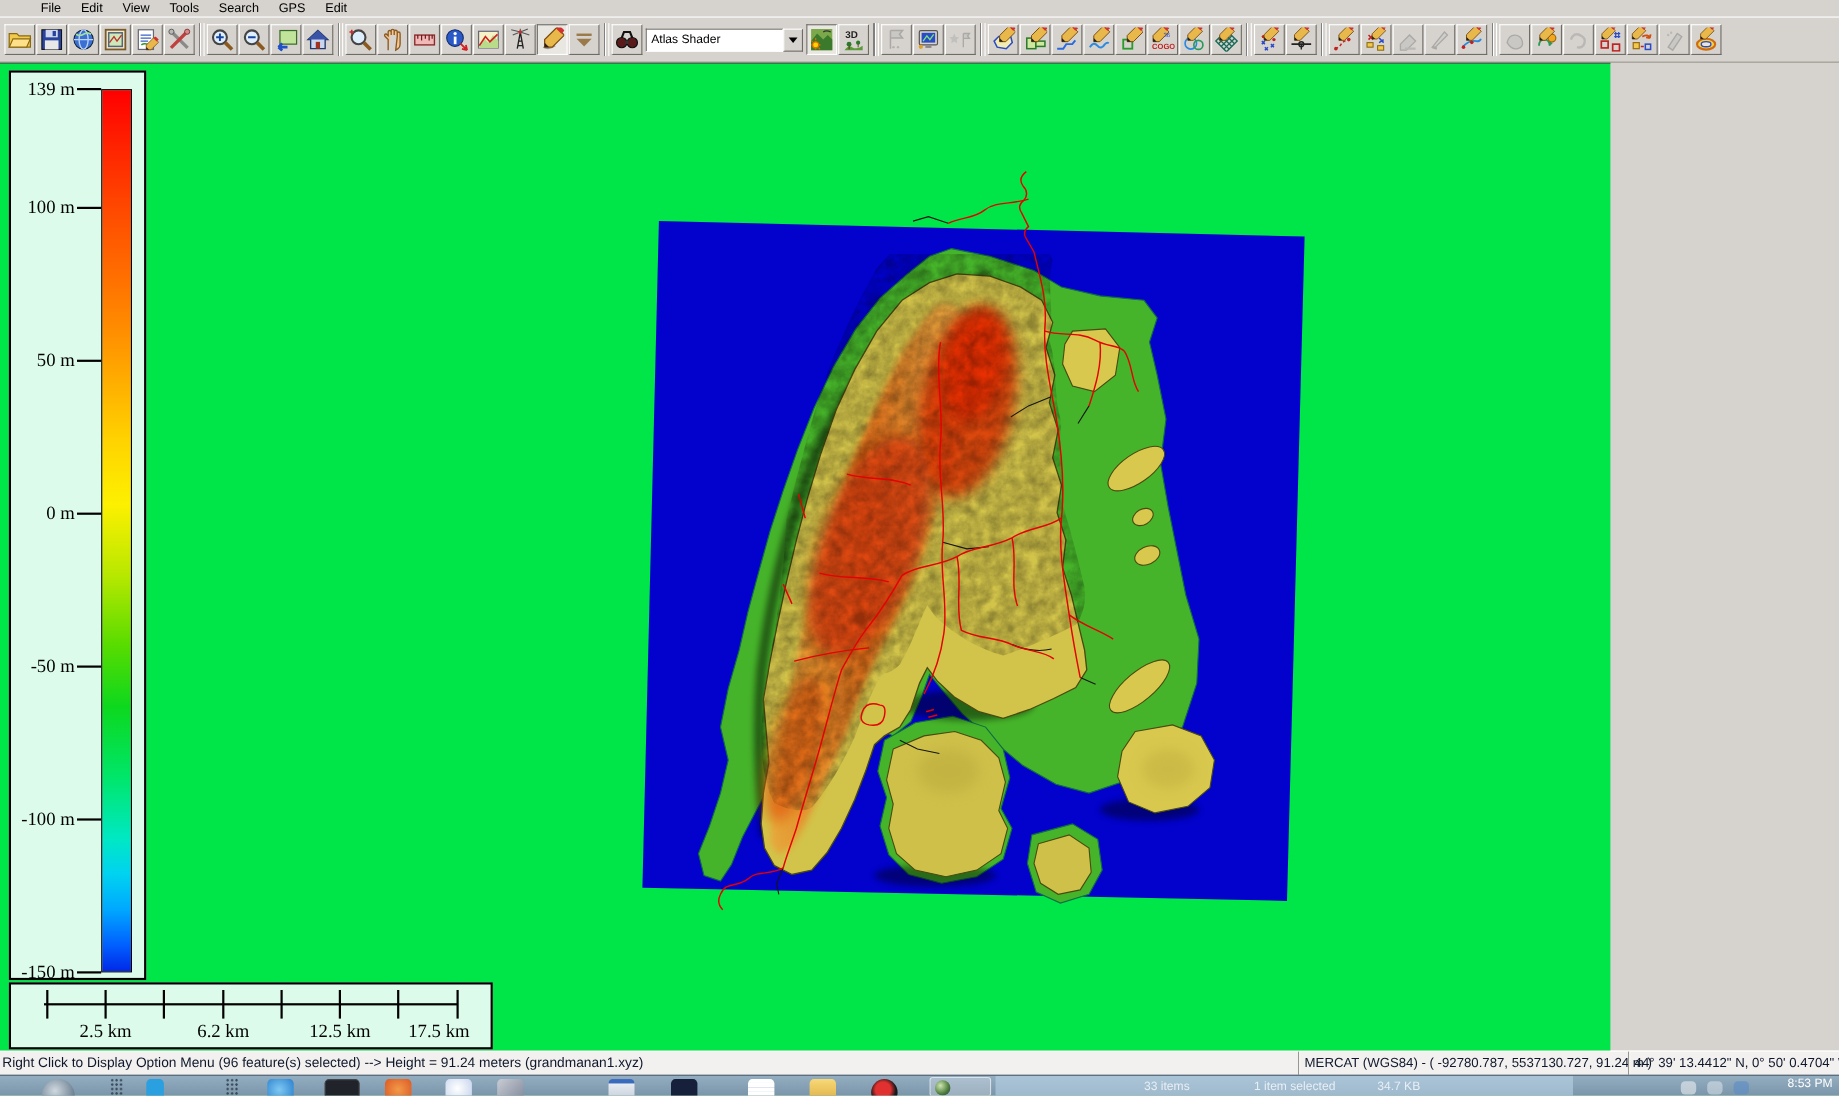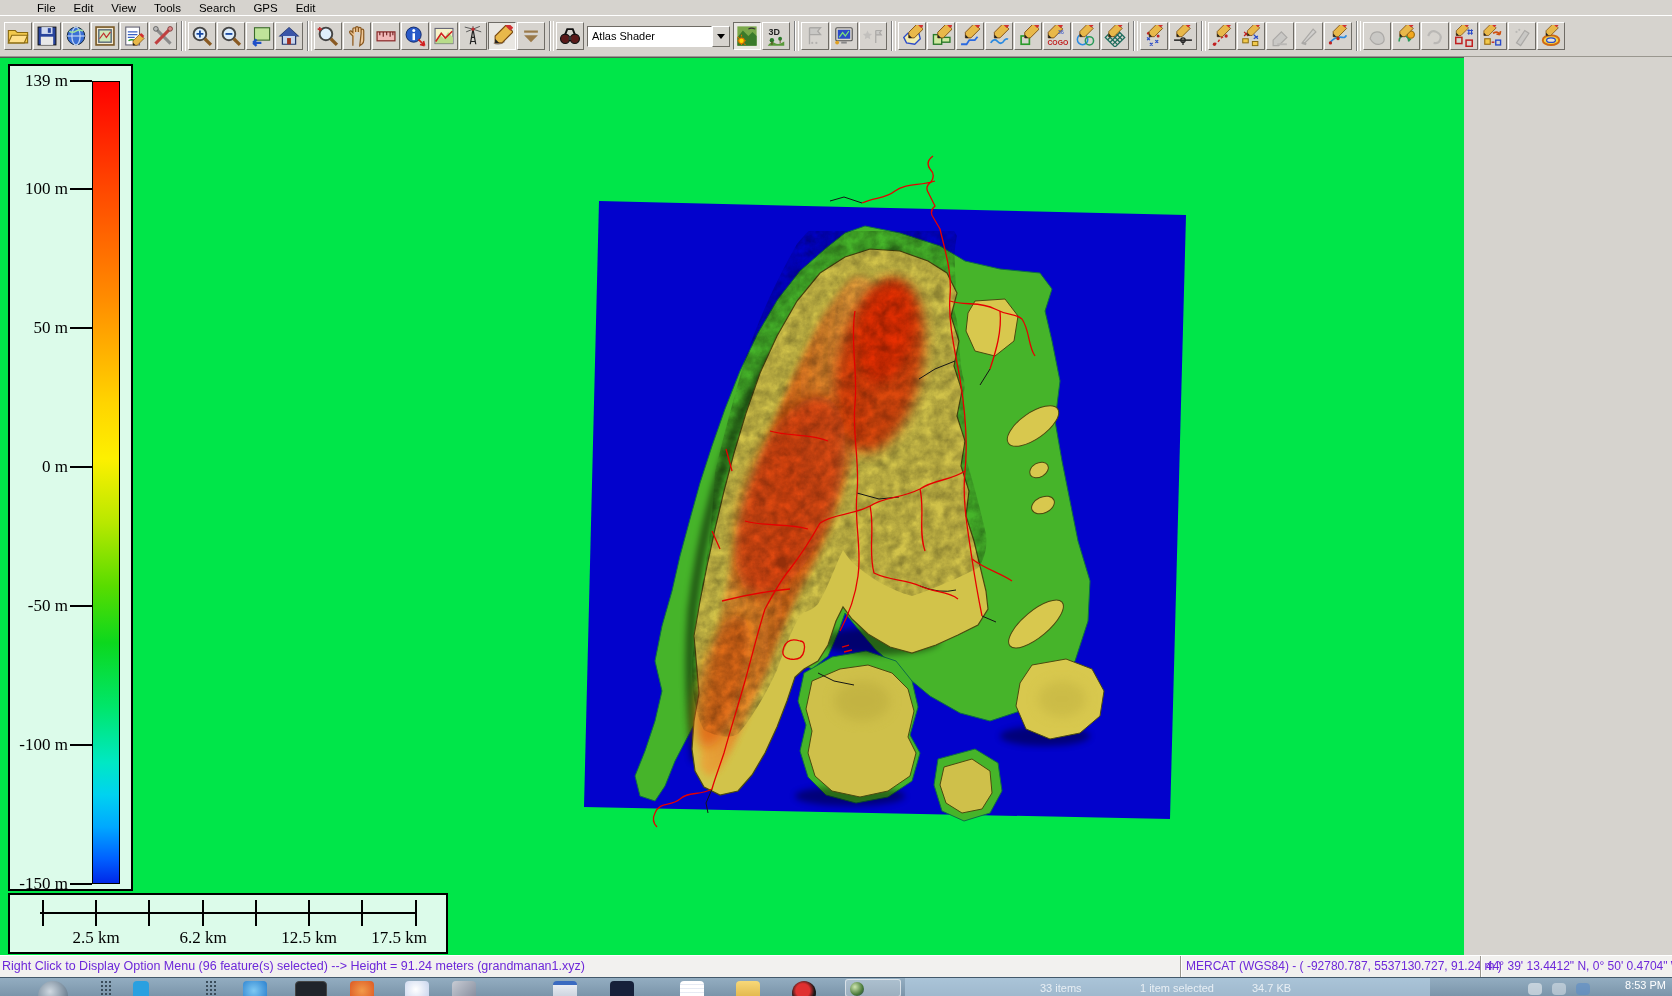--- a/index.html
+++ b/index.html
@@ -54,21 +54,21 @@
   
   .scalebar { position:absolute; left:8px; top:835px; width:440px; height:61px;
               background:#dcfbea; border:2px solid #000; }
   .sb-line { position:absolute; left:30px; top:17px; width:376px; height:2px; background:#000; }
   .sb-tick { position:absolute; top:5px; width:2px; height:26px; background:#000; }
   .sb-label { position:absolute; top:33px; font-family:"Liberation Serif", serif;
               font-size:17px; color:#000; transform:translateX(-50%); white-space:nowrap; }
 
   
   .statusbar { height:22px; background:#f2f1ef; display:flex; align-items:stretch;
-               font-size:12.5px; color:#6d28d9; border-top:1px solid #fff; }
+               font-size:12.5px; color:#0f172a; border-top:1px solid #fff; }
   .sb-msg { flex:1; padding:3px 6px 0 2px; white-space:nowrap; overflow:hidden; }
   .sb-panel { border-left:1px solid #9a978f; box-shadow:inset 1px 0 0 #fff;
               padding:3px 5px 0 5px; white-space:nowrap; font-size:12px; }
   .sb-panel.scale { width:56px;margin-top:44px; }
   .sb-panel.proj  { width:300px; }
   .sb-panel.coords{ width:192px; }
 
   
   .taskbar { position:relative; height:35px; overflow:hidden;
              background:linear-gradient(#93adc1,#657f95); border-top:1px solid #43596b; }

